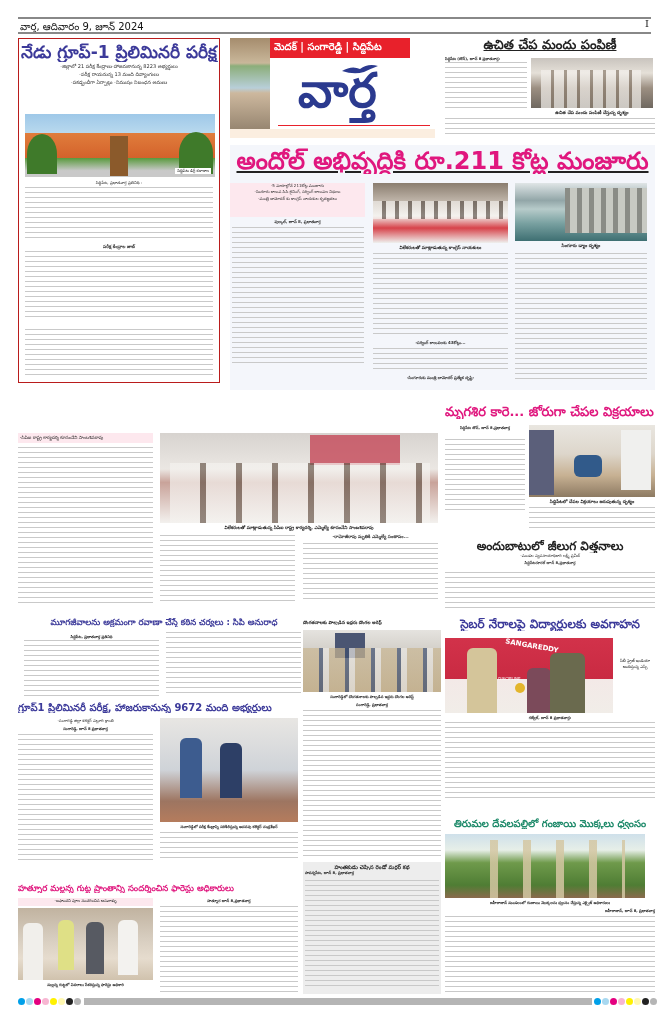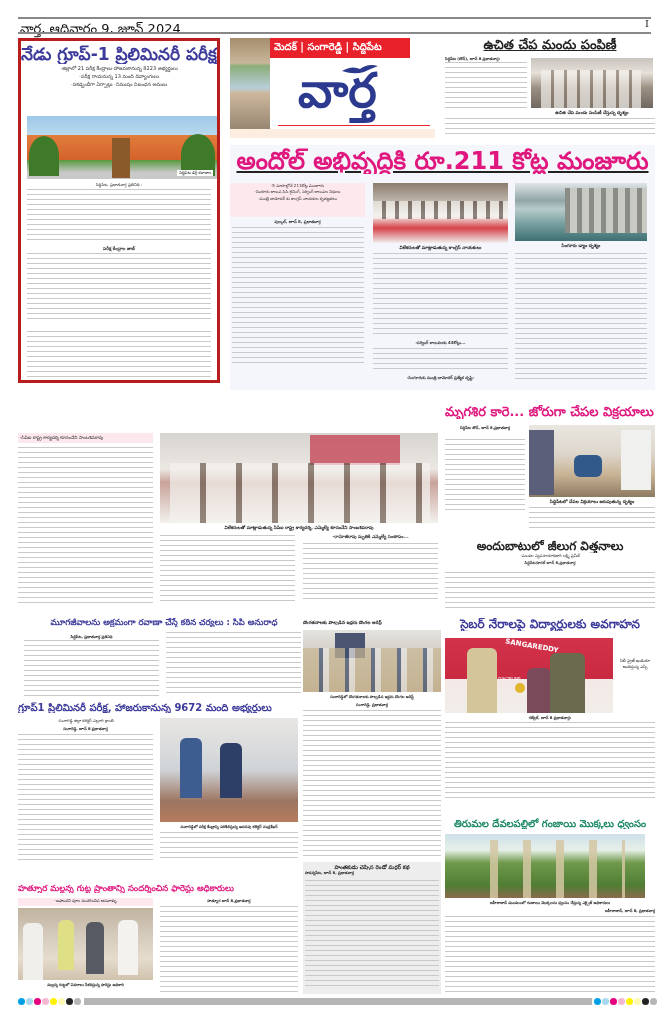--- a/index.html
+++ b/index.html
@@ -1,21 +1,21 @@
 <!DOCTYPE html>
 <html><head>
 <meta charset="utf-8">
 <style>
   * { box-sizing: border-box; margin: 0; padding: 0; }
   body { width: 669px; height: 1024px; background: #fff; font-family: "DejaVu Sans", sans-serif; color: #222; position: relative; overflow: hidden; }
   .abs { position: absolute; }
   .hdr-line { position:absolute; left:18px; right:18px; height:2px; background:#888; }
-  .hdr-text { position:absolute; left:20px; top:21px; font-size:13px; color:#111; }
+  .hdr-text { position:absolute; left:20px; top:21px; font-size:10px; color:#111; }
   .hdr-page { position:absolute; right:20px; top:18px; font-size:10px; font-family:"DejaVu Serif", serif; }
-  .box { position:absolute; border:3px solid #b91c1c; }
+  .box { position:absolute; border:1px solid #b91c1c; }
   .headline { font-weight:bold; line-height:1.1; white-space:nowrap; overflow:hidden; }
   .sub { font-size:5px; text-align:center; color:#333; line-height:1.6; }
   .photo { position:absolute; overflow:hidden; }
   .cap { position:absolute; font-size:4.5px; font-weight:bold; text-align:center; color:#222; }
   .pink-bg { background:#fde8ee; }
   .gray-bg { background:#ededed; }
   .lines { background: repeating-linear-gradient(to bottom, #c9c9c9 0 1px, transparent 1px 5px); }
   .dot { display:inline-block; width:7px; height:7px; border-radius:50%; margin-right:1px; }
 </style>
 </head>

